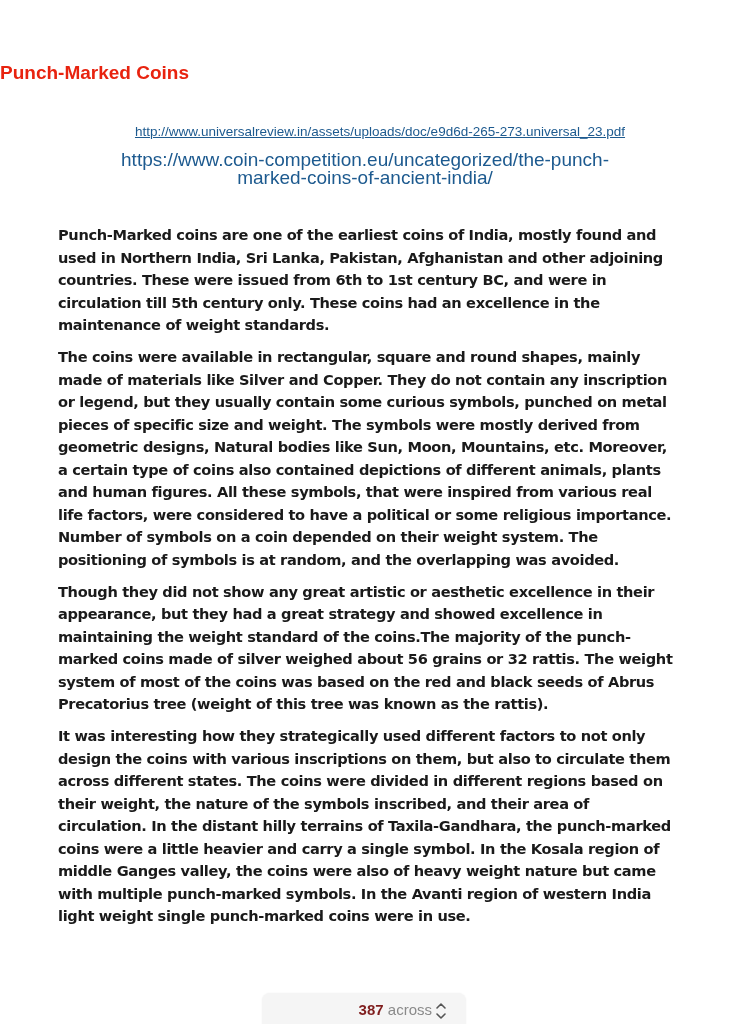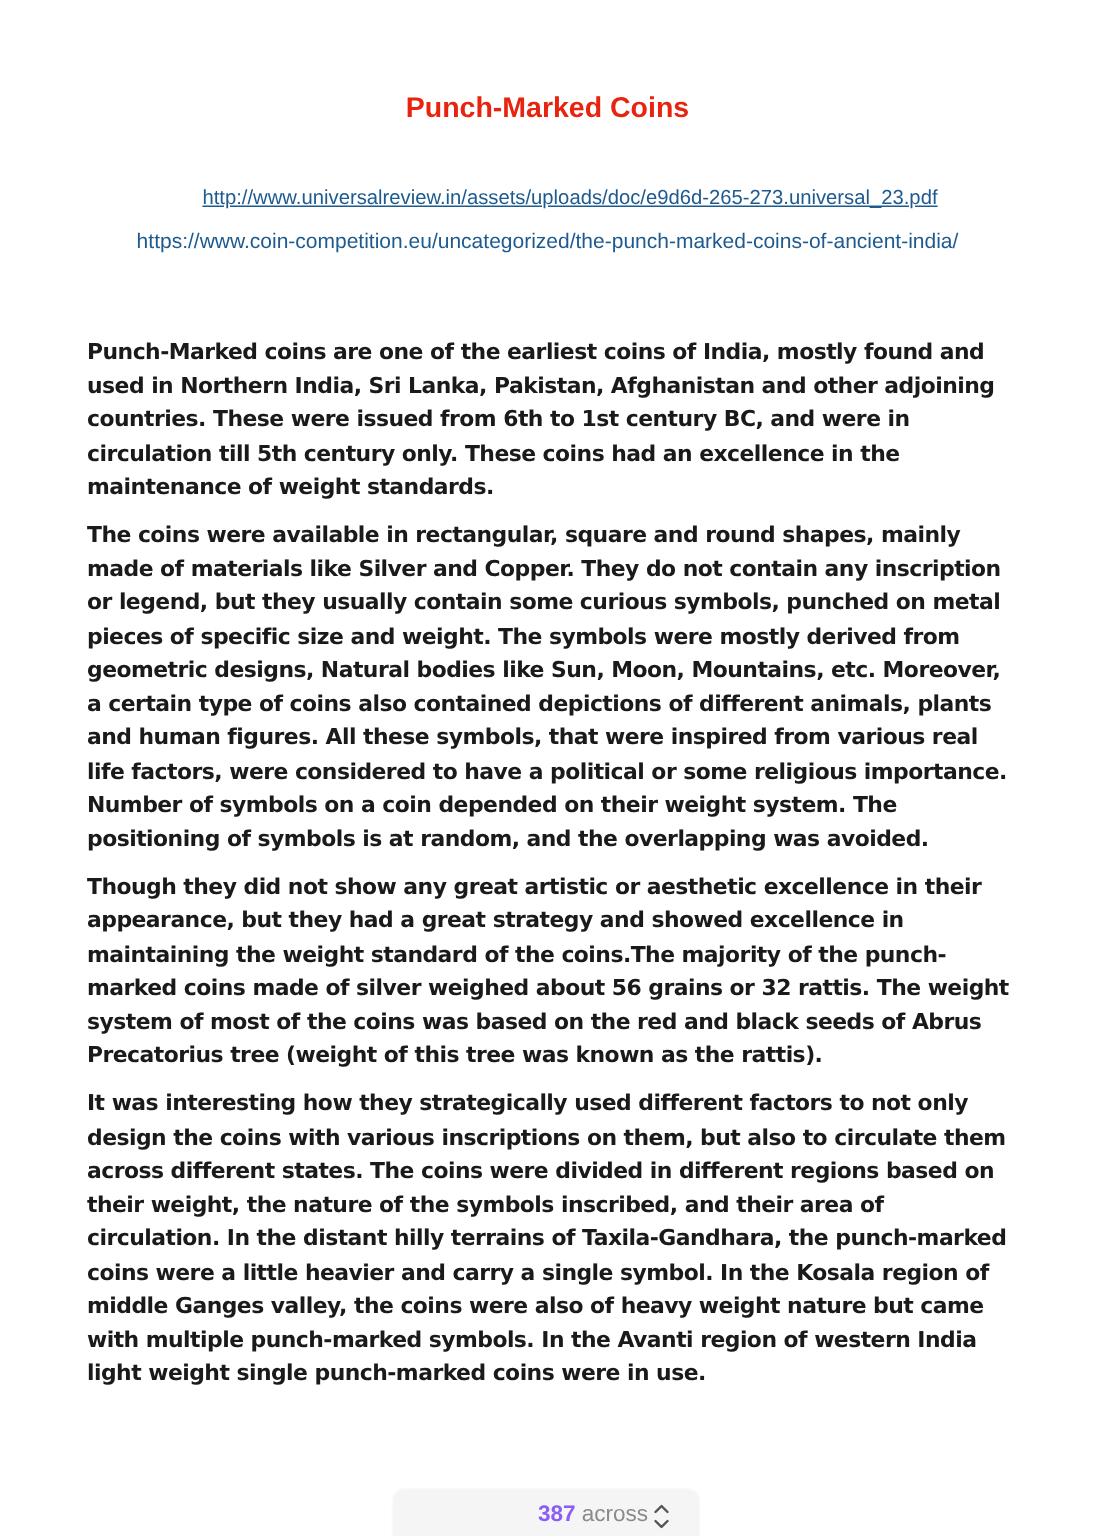--- a/index.html
+++ b/index.html
@@ -3,49 +3,49 @@
 <meta charset="utf-8">
 <style>
   html, body { margin: 0; padding: 0; background: #ffffff; }
   body {
     width: 730px; height: 1024px; overflow: hidden; position: relative;
     font-family: "Liberation Sans", sans-serif;
   }
   .doc { position: absolute; left: 0; top: 0; width: 730px; }
   .title {
     position: absolute; top: 62px; left: 0; width: 730px;
-    text-align: center; color: #e8230f; font-weight: bold;
+    color: #e8230f; font-weight: bold;
     font-size: 19px; font-family: "Liberation Sans", sans-serif;
   }
   .link1 {
     position: absolute; top: 124px; left: 15px; width: 730px; text-align: center;
     font-size: 13.5px; color: #1d5a8f; text-decoration: underline;
     font-family: "Liberation Sans", sans-serif;
   }
   .link2 {
     position: absolute; top: 151px; left: 90px; width: 550px; text-align: center;
-    font-size: 14px; line-height: 18px; color: #1d5a8f;
+    font-size: 19px; line-height: 18px; color: #1d5a8f;
     font-family: "Liberation Sans", sans-serif;
   }
   .body-text {
     position: absolute; top: 224px; left: 58px; width: 620px;
     font-family: "DejaVu Sans", sans-serif; font-size: 14.6px; line-height: 22.5px;
     color: #1a1a1a; letter-spacing: -0.35px; font-weight: bold;
   }
   .body-text p { margin: 0 0 9.5px 0; }
   .wc {
     position: absolute; left: 262px; top: 993px; width: 204px; height: 40px;
     background: #f5f5f5; border-radius: 8px;
     box-shadow: 0 0 2px rgba(0,0,0,0.06);
   }
   .wc-text {
     position: absolute; left: 0; top: 8px; width: 170px; text-align: right;
     font-size: 15px; color: #8a8a8a; font-family: "Liberation Sans", sans-serif;
   }
-  .wc-count { color: #8b5cf6; font-weight: bold; margin-left: 29px; }
+  .wc-count { color: #7f1d1d; font-weight: bold; margin-left: 29px; }
   .wc-stepper {
     position: absolute; left: 172px; top: 7px; width: 14px; height: 22px;
     color: #555; cursor: pointer;
   }
 </style>
 </head>
 <body>
 
 <div class="doc">
   <div class="title">Punch-Marked Coins</div>

